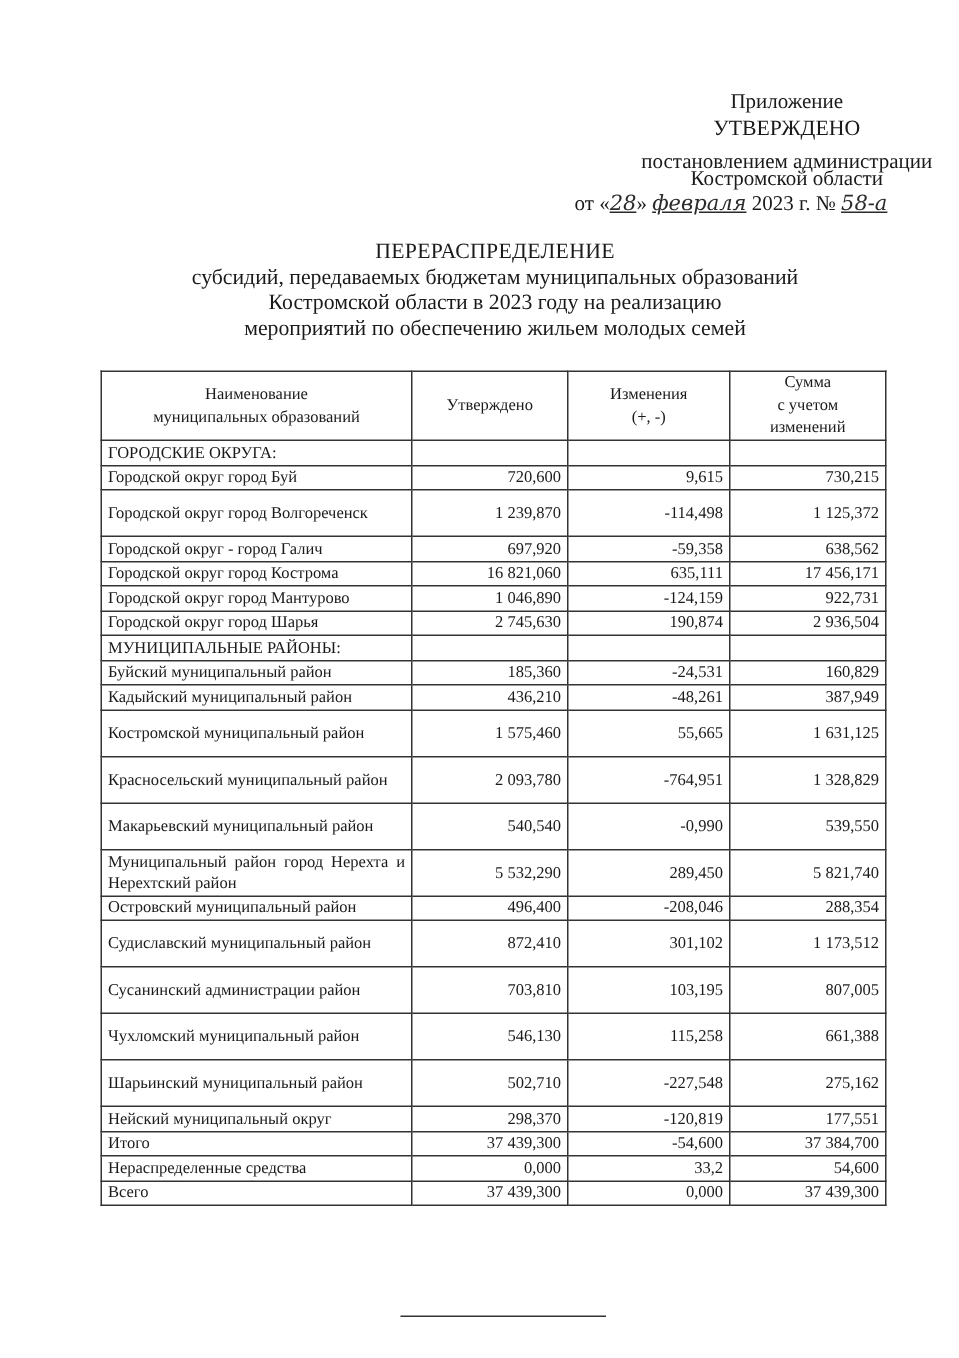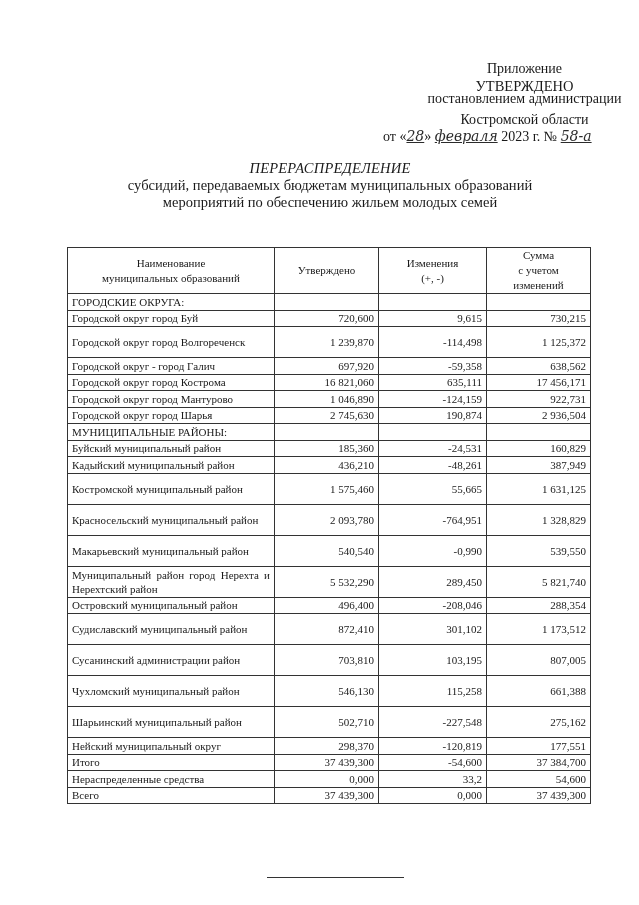--- a/index.html
+++ b/index.html
@@ -7,32 +7,32 @@
     width: 639px; height: 905px; position: relative; overflow: hidden;
     font-family: "Liberation Serif", "DejaVu Serif", serif;
     color: #1a1a1a;
   }
   .approval {
     position: absolute; left: 370px; top: 36px; width: 269px;
     font-size: 14px; line-height: 17px; text-align: center;
   }
   .approval .annex { position: absolute; left: 0; width: 269px; top: 0; text-align: center; padding-left: 40px; box-sizing: border-box; margin-top: 24px;}
   .approval .approved { position: absolute; left: 0; width: 269px; top: 42px; text-align: center; padding-left: 40px; box-sizing: border-box; font-size: 14.5px;}
-  .approval .line1 { position: absolute; left: 0; width: 269px; top: 54px; text-align: center; padding-left: 40px; box-sizing: border-box;}
+  .approval .line1 { position: absolute; left: 0; width: 269px; top: 64px; text-align: center; padding-left: 40px; box-sizing: border-box;}
   .approval .line2 { position: absolute; left: 0; width: 269px; top: 75px; text-align: center; padding-left: 40px; box-sizing: border-box;}
   .approval .line3 { position: absolute; left: 0; width: 269px; top: 92px; text-align: left; padding-left: 13px; box-sizing: border-box; white-space: nowrap;}
   .hw {
     font-family: "DejaVu Serif", serif; font-style: italic;
     text-decoration: underline; color: #2b2b2b; font-size: 14px;
   }
   .title-block {
     position: absolute; left: 100px; top: 160px; width: 460px;
     text-align: center; font-size: 14.5px; line-height: 17px;
   }
-  .title-block .t1 { letter-spacing: 0.2px; font-style: italic; }
+  .title-block .t1 { letter-spacing: 0.2px; }
   table.main {
     position: absolute; left: 67px; top: 247px;
     border-collapse: collapse; table-layout: fixed; width: 523px;
     font-size: 11px; line-height: 14px;
   }
   table.main td, table.main th {
     border: 1px solid #333; padding: 0 4px; vertical-align: middle;
     font-weight: normal; overflow: hidden;
   }
   table.main th { text-align: center; height: 44px; line-height: 15px; }
@@ -59,20 +59,21 @@
     <span>от «</span><span class="hw">28</span><span>»</span>
     <span class="hw">февраля</span>
     <span>2023 г. №</span>
     <span class="hw">58-а</span>
   </div>
 </div>
 
 <div class="title-block">
   <div class="t1">ПЕРЕРАСПРЕДЕЛЕНИЕ</div>
   <div>субсидий, передаваемых бюджетам муниципальных образований</div>
+  <div>Костромской области в 2023 году на реализацию</div>
   <div>мероприятий по обеспечению жильем молодых семей</div>
 </div>
 
 <table class="main">
   <colgroup>
     <col style="width:207px">
     <col style="width:104px">
     <col style="width:108px">
     <col style="width:104px">
   </colgroup>

